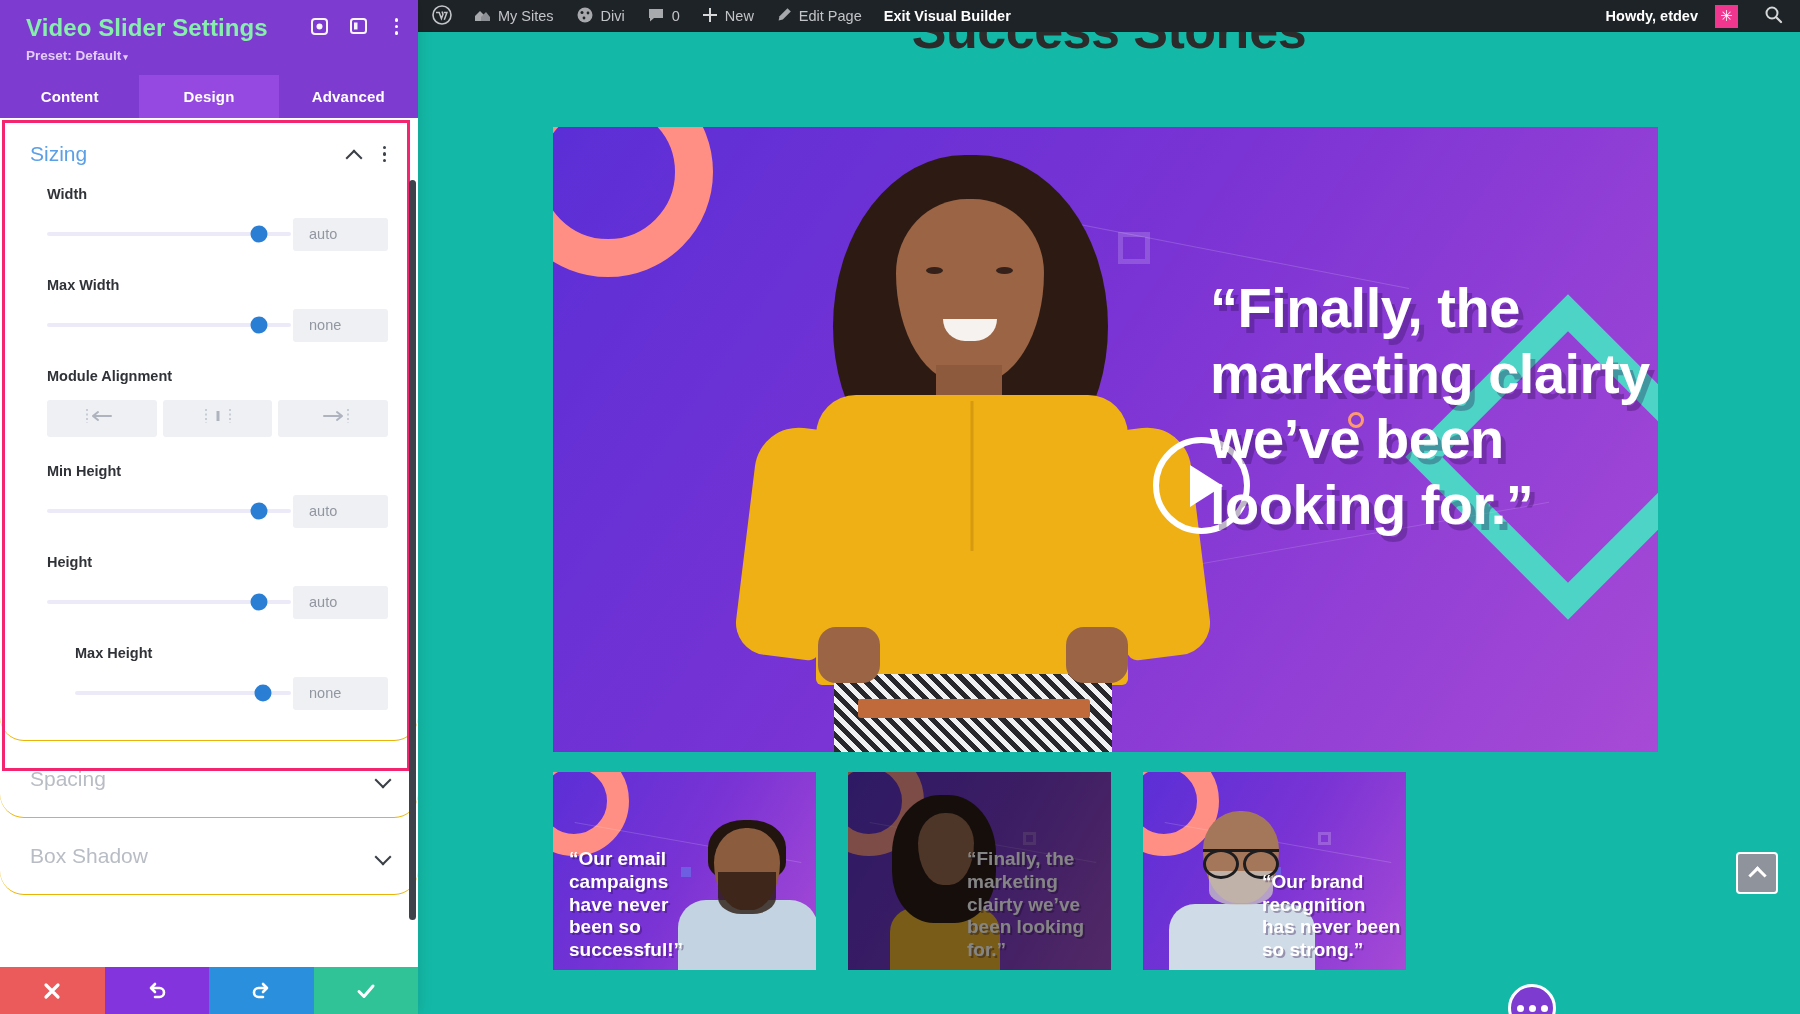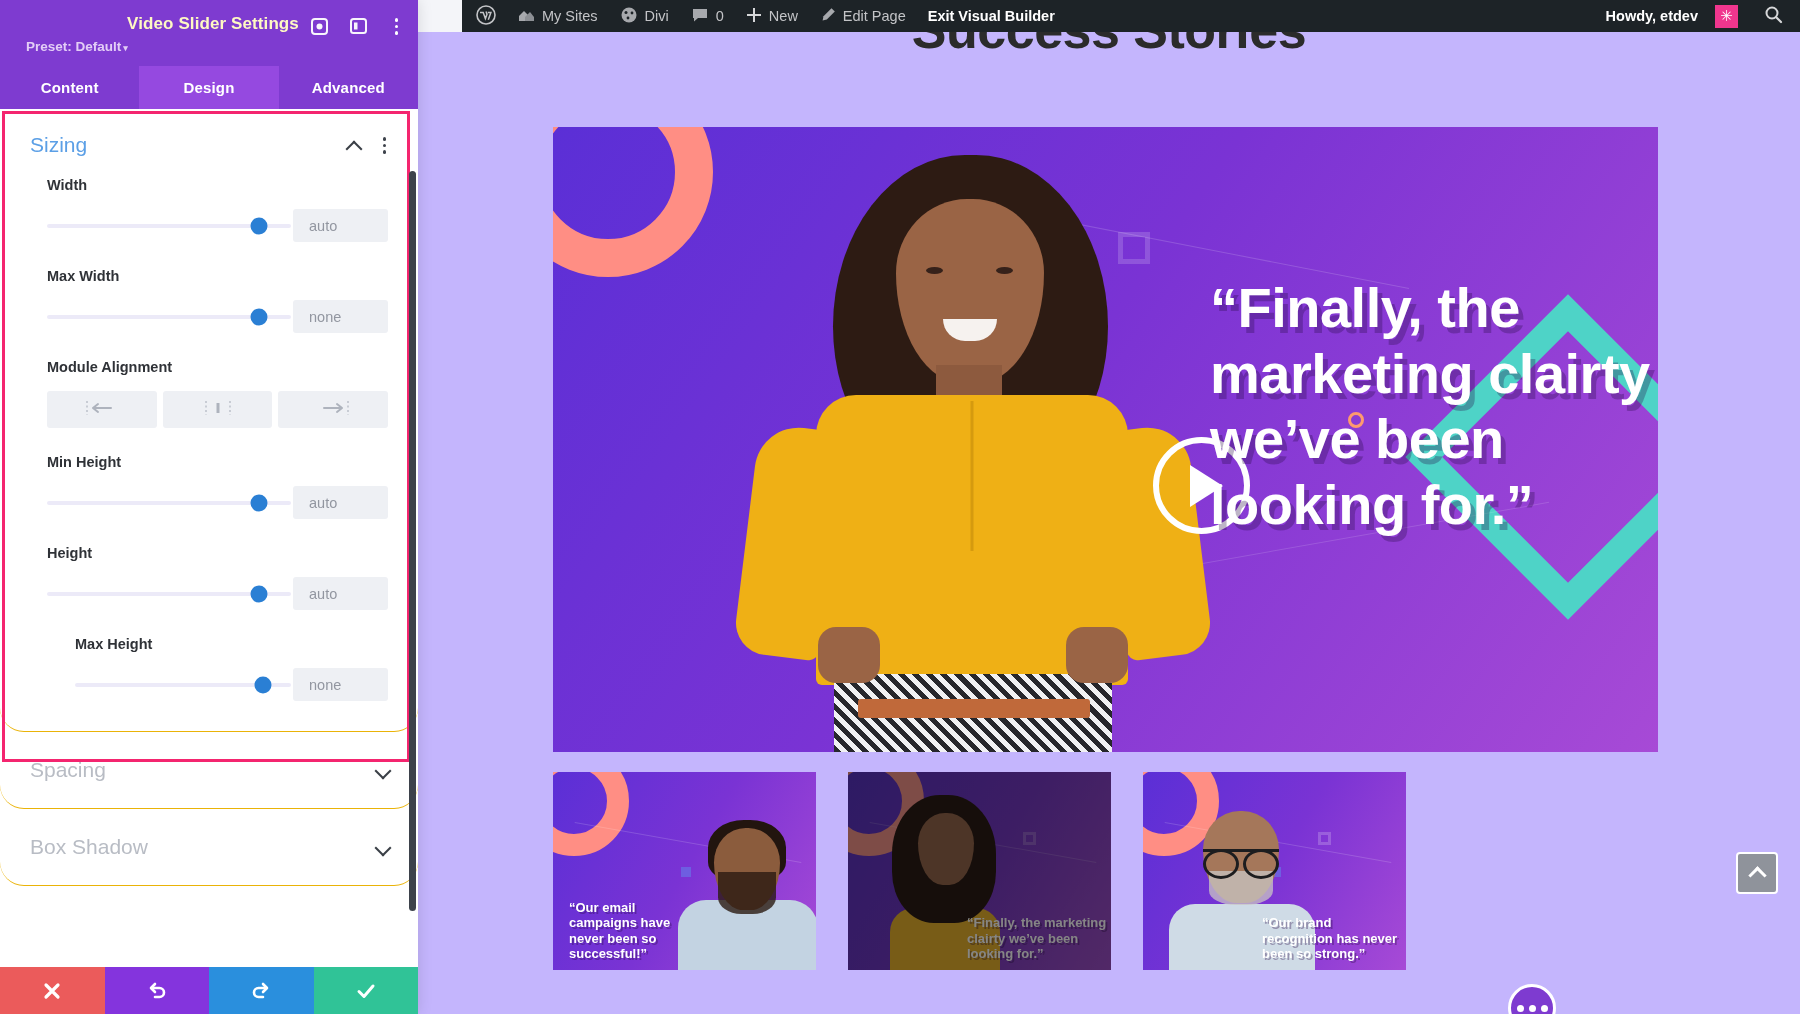--- a/index.html
+++ b/index.html
@@ -19,23 +19,22 @@
     display: flex; flex-direction: column;
     z-index: 40;
     box-shadow: 0 0 14px rgba(0,0,0,.13);
   }
   .panel-header {
     background: #7e3bd0;
     padding: 14px 18px 12px 26px;
     position: relative;
   }
   .panel-title {
-    color: #fef9c3; font-size: 17px; font-weight: bold; letter-spacing: .1px;
+    color: #86efac; font-size: 24px; font-weight: bold; letter-spacing: .1px;
     line-height: 1.2;
-    text-align: center;
   }
   .panel-preset {
     color: #e3cdf6; font-size: 13.5px; font-weight: bold; margin-top: 5px;
   }
   .panel-preset .caret { font-size: 9px; margin-left: 2px; }
   .panel-header-icons {
     position: absolute; right: 14px; top: 16px;
     display: flex; align-items: center; gap: 22px;
   }
   .hdr-icon { color: #fff; opacity: .95; cursor: pointer; display:flex; }
@@ -115,39 +114,39 @@
   }
   .fb-cancel { background: #eb5b5b; }
   .fb-undo   { background: #8434dd; }
   .fb-redo   { background: #2a8fdd; }
   .fb-save   { background: #30c397; }
 
   
   #wp-adminbar {
     position: absolute; left: 418px; top: 0; right: 0; height: 32px;
     background: #1d2327; display: flex; align-items: flex-end;
-    color: #c3c4c7; font-size: 14.5px; z-index: 30; margin-left: 44px;
+    color: #c3c4c7; font-size: 14.5px; z-index: 30;
   }
   .ab-item {
     display: flex; align-items: center; gap: 7px; padding: 0 11px; height: 32px;
     cursor: pointer; white-space: nowrap; color: #c3c4c7;
   }
   .ab-item.logo { padding: 0 10px 0 14px; }
   .ab-right { margin-left: auto; display: flex; align-items: center; }
   .ab-howdy { color: #fff; font-weight: bold; font-size: 14.5px; padding-right: 8px; }
   .avatar-box {
     width: 23px; height: 23px; background: #f0368e; display: flex;
     align-items: center; justify-content: center; color: #fff; font-size: 15px;
   }
   .ab-search { padding: 0 17px 0 15px; cursor: pointer; }
 
   
   #canvas {
     position: absolute; left: 418px; top: 32px; right: 0; bottom: 0;
-    background: #c4b5fd; overflow: hidden;
+    background: #14b8a6; overflow: hidden;
   }
   .page-heading {
     position: absolute; left: 0; right: 0; top: -32px; text-align: center;
     font-size: 52px; font-weight: bold; color: #2b2b2b; letter-spacing: -.5px;
   }
   .hero {
     position: absolute; left: 135px; top: 95px; width: 1105px; height: 625px;
     background: linear-gradient(125deg, #5b2fd6 0%, #7a33d4 45%, #a74ad6 100%);
     overflow: hidden;
   }
@@ -270,21 +269,21 @@
   .thumb .t-dot {
     position: absolute; left: 128px; top: 95px; width: 10px; height: 10px;
     background: rgba(100,130,235,.55);
   }
   .thumb .t-line {
     position: absolute; left: 20px; top: 70px; width: 230px; height: 1px;
     background: rgba(255,255,255,.16); transform: rotate(10deg);
   }
   .thumb-quote {
     position: absolute; left: 16px; bottom: 8px; width: 135px;
-    color: #fff; font-size: 13px; font-weight: bold; line-height: 1.2;
+    color: #fff; font-size: 19px; font-weight: bold; line-height: 1.2;
     text-shadow: 2px 2px 0 rgba(40,10,70,.35);
     margin-top: 35px;
   }
   .thumb-quote.right { left: auto; right: 4px; text-align: left; width: 140px; }
   
   .tp { position: absolute; bottom: 0; }
   .tp .head { border-radius: 48% 48% 44% 44% / 42% 42% 58% 58%; }
   .tp-1 { right: -6px; width: 150px; height: 150px; }
   .tp-1 .hair { position:absolute; left: 36px; top: 0; width: 78px; height: 60px; background:#22150f; border-radius: 46% 46% 30% 30%; }
   .tp-1 .head { position:absolute; left: 42px; top: 8px; width: 66px; height: 82px; background:#8b5c3d; }

